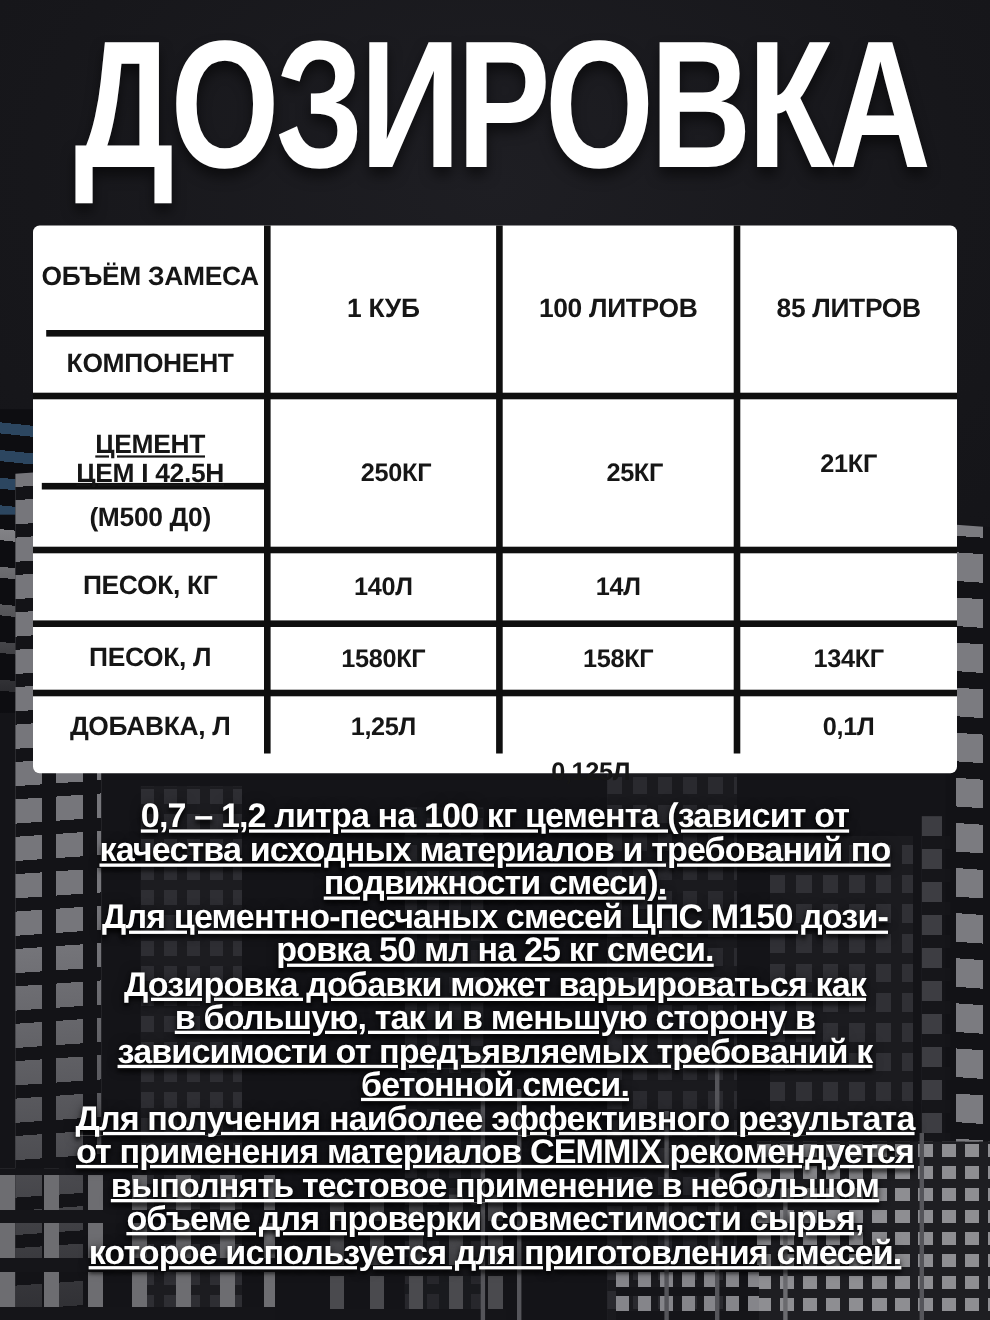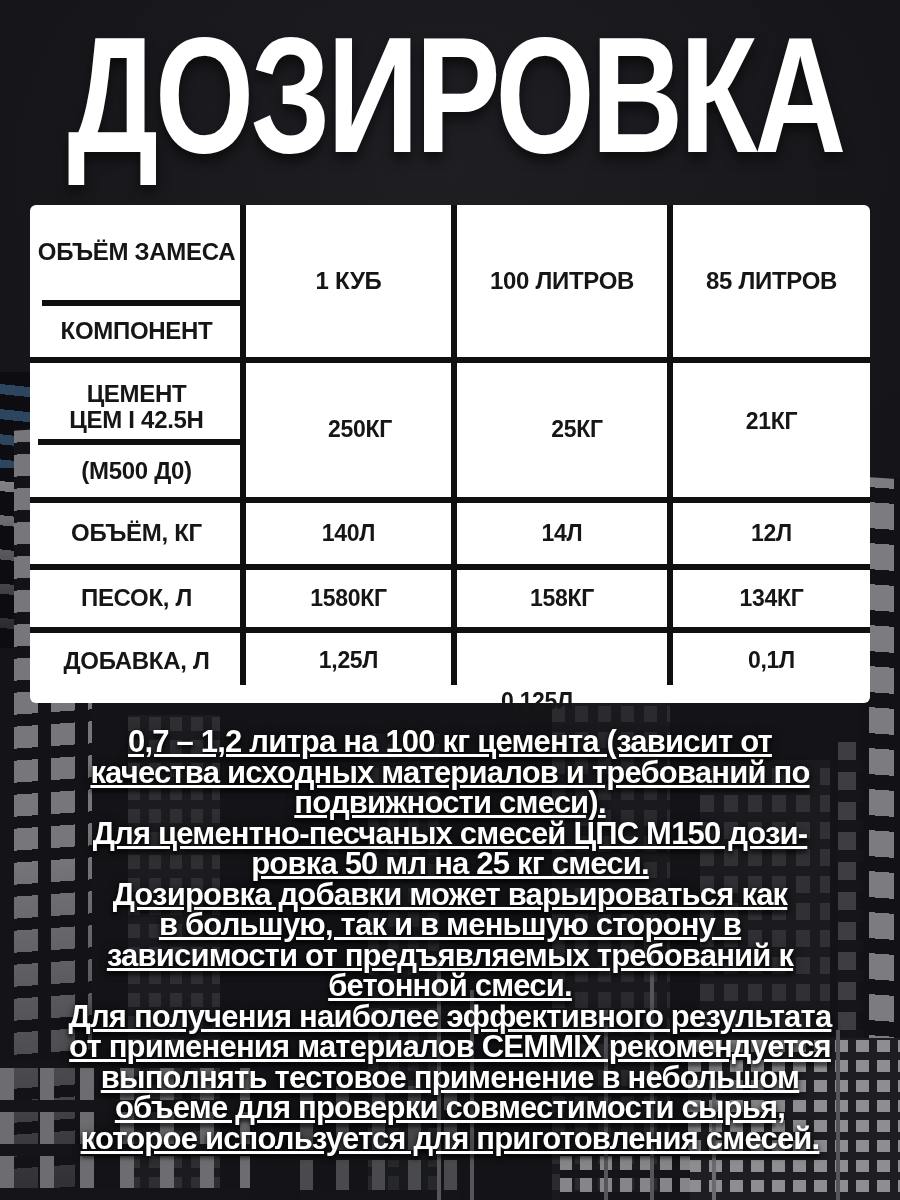--- a/index.html
+++ b/index.html
@@ -90,21 +90,21 @@
     white-space:pre-line;line-height:1.1;
   }
   .lbl{font-size:24px;}
   .val{font-size:23px;}
   .line{position:absolute;background:#0f0f0f;}
   .c-corner-top{left:0;top:0;width:213px;height:95px;}
   .c-corner-bot{left:0;top:101px;width:213px;height:51px;}
   .c-h1{left:216px;top:0;width:205px;height:152px;}
   .c-h2{left:427px;top:0;width:210px;height:152px;}
   .c-h3{left:643px;top:0;width:197px;height:152px;}
-  .c-cem-lbl{left:0;top:164px;width:213px;height:76px;}
+  .c-cem-lbl{left:0;top:175px;width:213px;height:76px;text-decoration:underline;}
   .c-cem-grade{left:0;top:240px;width:213px;height:52px;}
   .c-cem-1{left:216px;top:158px;width:228px;height:134px;}
   .c-cem-2{left:427px;top:158px;width:240px;height:134px;}
   .c-cem-3{left:643px;top:158px;width:197px;height:118px;}
   .r5-0{left:0;top:298px;width:213px;height:61px;}
   .r5-1{left:216px;top:298px;width:205px;height:61px;}
   .r5-2{left:427px;top:298px;width:210px;height:61px;}
   .r5-3{left:643px;top:298px;width:197px;height:61px;}
   .r6-0{left:0;top:365px;width:213px;height:57px;}
   .r6-1{left:216px;top:365px;width:205px;height:57px;}
@@ -179,24 +179,23 @@
     <div class="cell lbl c-h2">100 ЛИТРОВ</div>
     <div class="cell lbl c-h3">85 ЛИТРОВ</div>
 
     <div class="cell lbl c-cem-lbl">ЦЕМЕНТ
 ЦЕМ I 42.5Н</div>
     <div class="cell lbl c-cem-grade">(М500 Д0)</div>
     <div class="cell val c-cem-1">250КГ</div>
     <div class="cell val c-cem-2">25КГ</div>
     <div class="cell val c-cem-3">21КГ</div>
 
-    <div class="cell lbl r5-0">ОБЪЁМ, КГ</div>
+    <div class="cell lbl r5-0">ПЕСОК, КГ</div>
     <div class="cell val r5-1">140Л</div>
     <div class="cell val r5-2">14Л</div>
-    <div class="cell val r5-3">12Л</div>
 
     <div class="cell lbl r6-0">ПЕСОК, Л</div>
     <div class="cell val r6-1">1580КГ</div>
     <div class="cell val r6-2">158КГ</div>
     <div class="cell val r6-3">134КГ</div>
 
     <div class="cell lbl r7-0">ДОБАВКА, Л</div>
     <div class="cell val r7-1">1,25Л</div>
     <div class="cell val r7-2">0,125Л</div>
     <div class="cell val r7-3">0,1Л</div>

